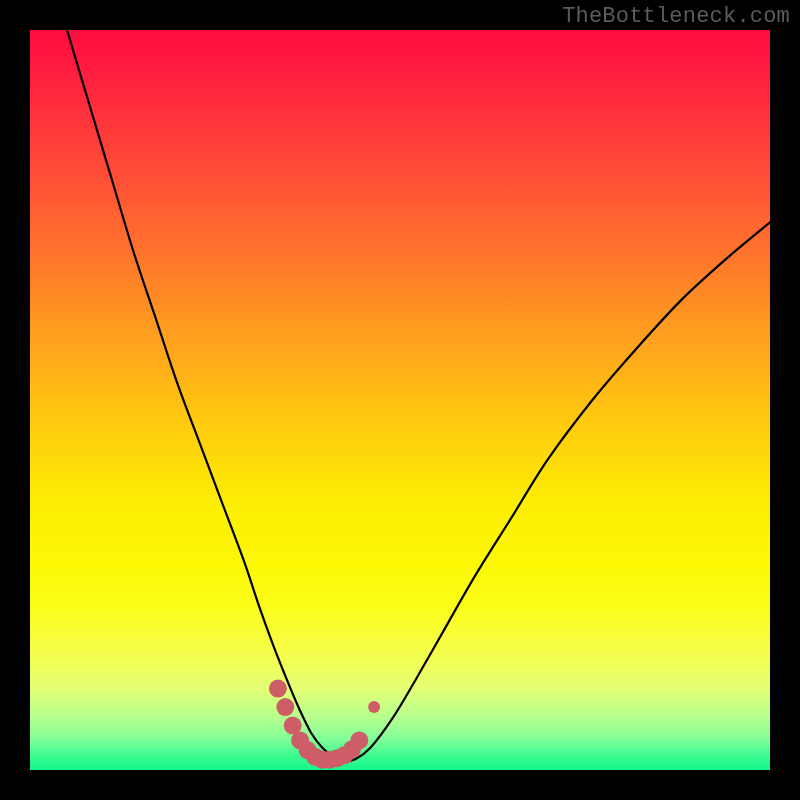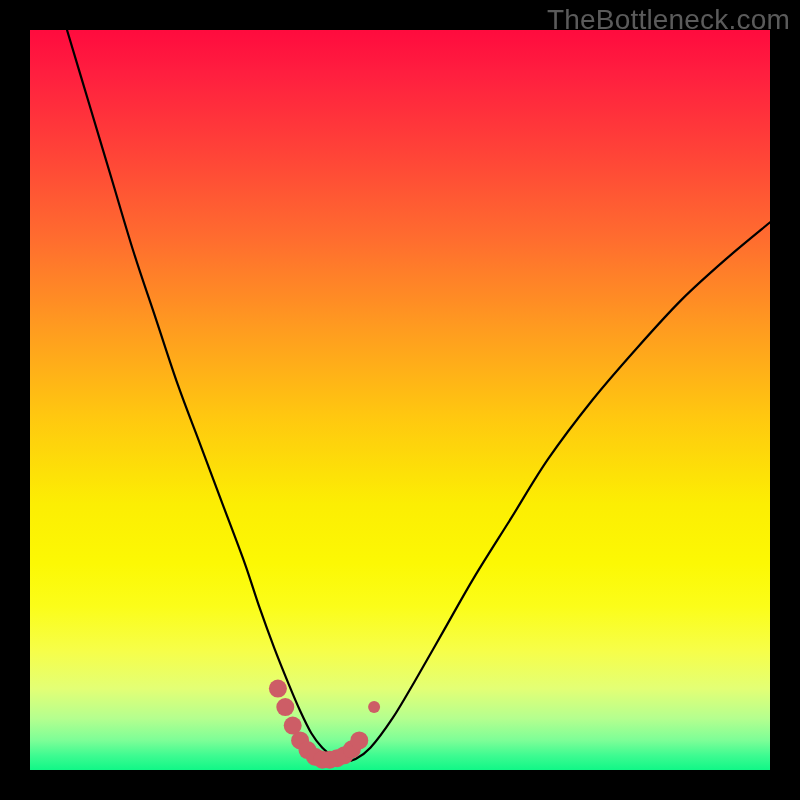--- a/index.html
+++ b/index.html
@@ -50,23 +50,24 @@
       #7dfe97 96%,
       #3ffb91 98%,
       #11f787 100%
     );
   }
   .watermark {
     position: absolute;
     top: 4px;
     right: 10px;
     color: #5b5b5b;
-    font-size: 28px;
+    font-size: 22px;
     letter-spacing: 0.2px;
     font-weight: 400;
+    font-family: Liberation Mono, monospace;
   }
   svg.curves {
     position: absolute;
     left: 0;
     top: 0;
     width: 100%;
     height: 100%;
   }
 </style>
 </head>

